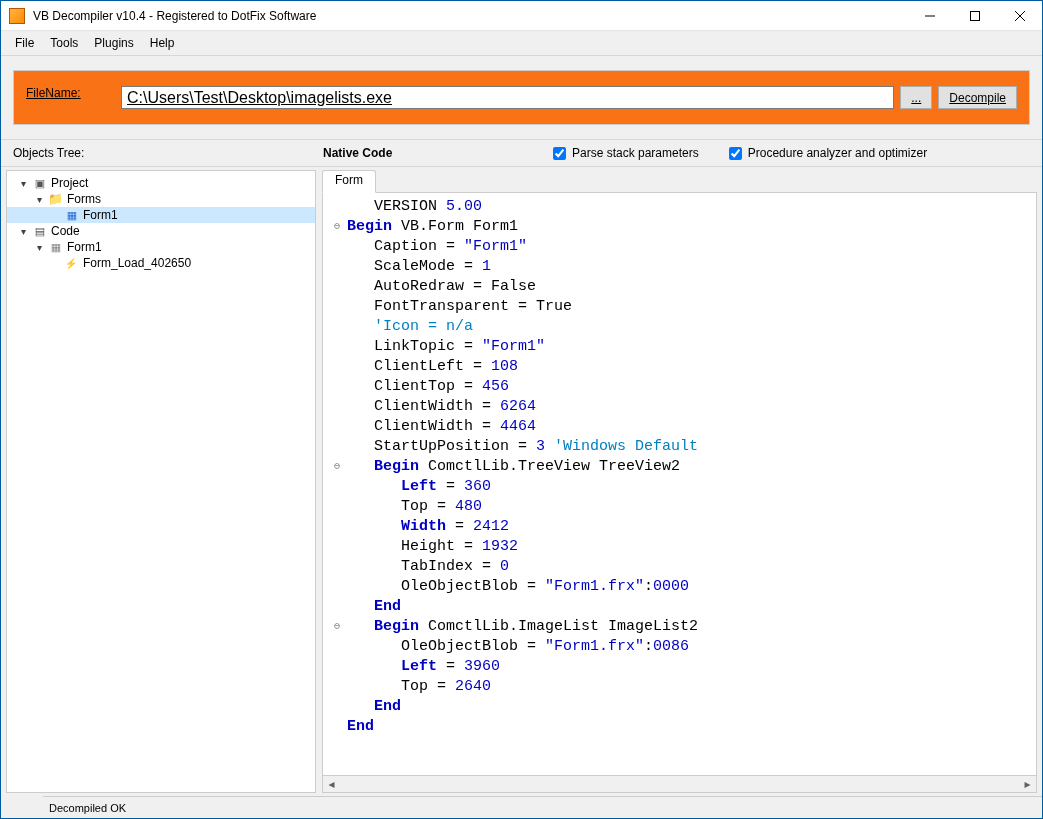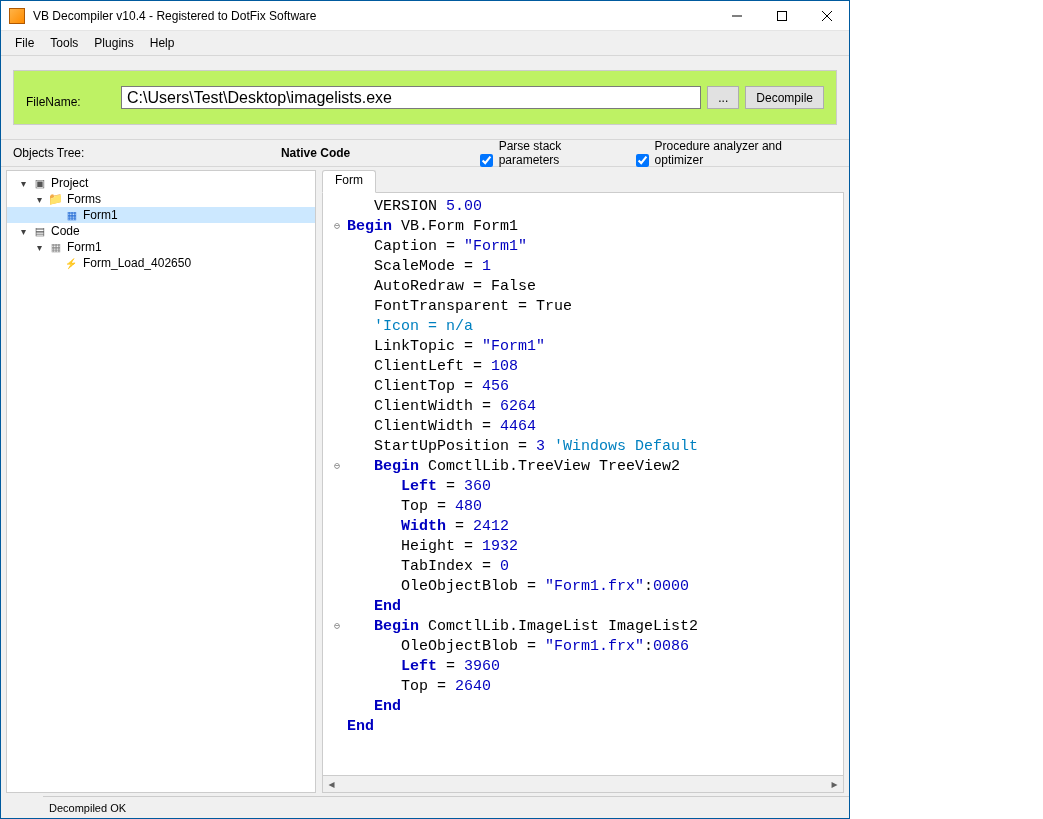--- a/index.html
+++ b/index.html
@@ -1,26 +1,26 @@
 <!DOCTYPE html>
 <html><head>
 <meta charset="utf-8">
 <style>
 * { box-sizing: border-box; margin: 0; padding: 0; }
 body { background: #fff; font-family: "Segoe UI", Arial, sans-serif; font-size: 12px; color: #000; overflow: hidden; }
-.window { width: 850px; height: 819px; border: 1px solid #005a9e; display: flex; flex-direction: column; background: #f0f0f0; }
+.window { width: 1043px; height: 819px; border: 1px solid #005a9e; display: flex; flex-direction: column; background: #f0f0f0; }
 .titlebar { height: 30px; background: #fff; display: flex; align-items: center; padding-left: 8px; border-bottom: 1px solid #e5e5e5;}
 .titlebar .icon { width:16px; height:16px; background: linear-gradient(135deg,#ffb347,#ff8c00); border:1px solid #b05800; margin-right:8px;}
 .titlebar .title { flex: 1; }
 .winbtns { display:flex; height:100%; }
 .winbtn { width:45px; display:flex; align-items:center; justify-content:center; font-family:Arial; font-size:11px; }
 .menubar { height:25px; background:#f0f0f0; display:flex; align-items:center; padding:0 6px; font-size:12px; border-bottom:1px solid #d7d7d7;}
 .menubar .menuitem { padding: 3px 8px; }
 .filerow-outer{ padding:14px 12px 14px 12px; background:#f0f0f0;}
-.filerow { border:1px solid #ccc; background:#bef264; padding:15px 12px; display:flex; align-items:flex-end;}
+.filerow { border:1px solid #ccc; background:#f97316; padding:15px 12px; display:flex; align-items:flex-start;text-decoration:underline;}
 .filerow .lbl { width:95px; }
 .filerow input[type=text]{ flex:1; height:23px; border:1px solid #7a7a7a; background:#fff; padding:2px 5px; font-family:inherit; font-size:16px;}
 .filerow .btn { height:23px; border:1px solid #adadad; background:#e1e1e1; padding:2px 10px; margin-left:6px; font-family:inherit; font-size:12px;}
 .headerrow { height:28px; display:flex; align-items:center; padding:0 12px; background:#f0f0f0; border-top:1px solid #d7d7d7; border-bottom:1px solid #d7d7d7;}
 .headerrow .objlbl{ width:310px; }
 .headerrow .ncode{ font-weight:bold; width:230px;}
 .headerrow label{display:flex; align-items:flex-end; gap:6px; margin-right:30px;}
 .headerrow input[type=checkbox]{width:13px; height:13px;}
 .mainarea{ flex:1; display:flex; min-height:0; background:#f0f0f0; padding:0 2px;}
 .treepane{ width:310px; background:#fff; border:1px solid #ccc; margin:3px; padding:4px 0; overflow:auto;}

